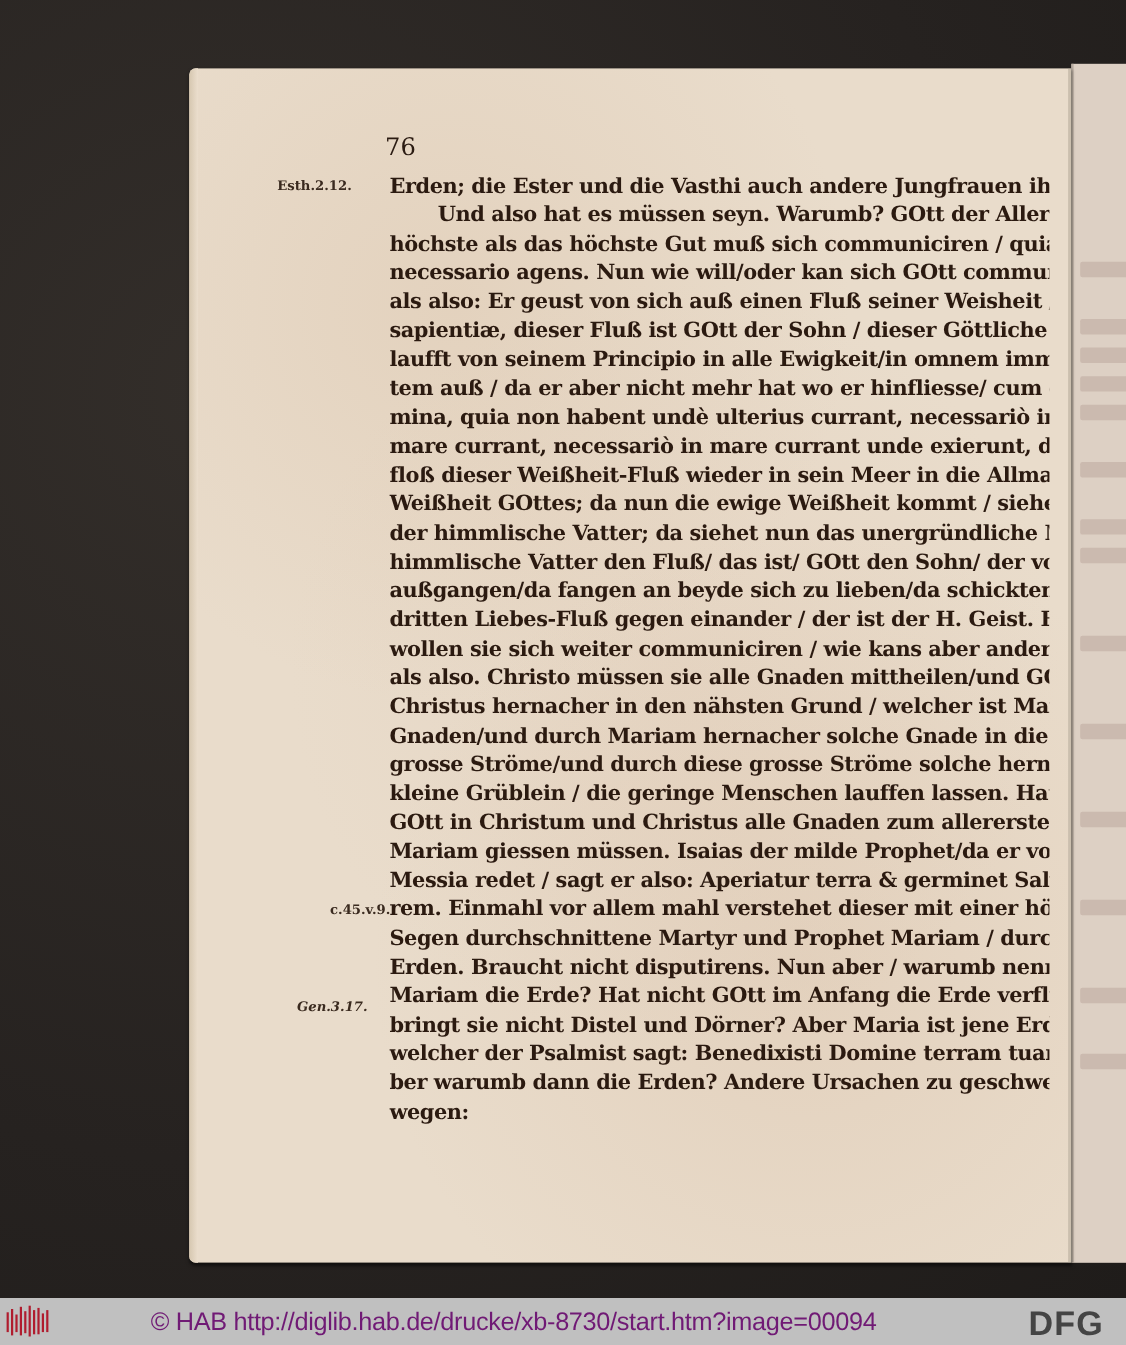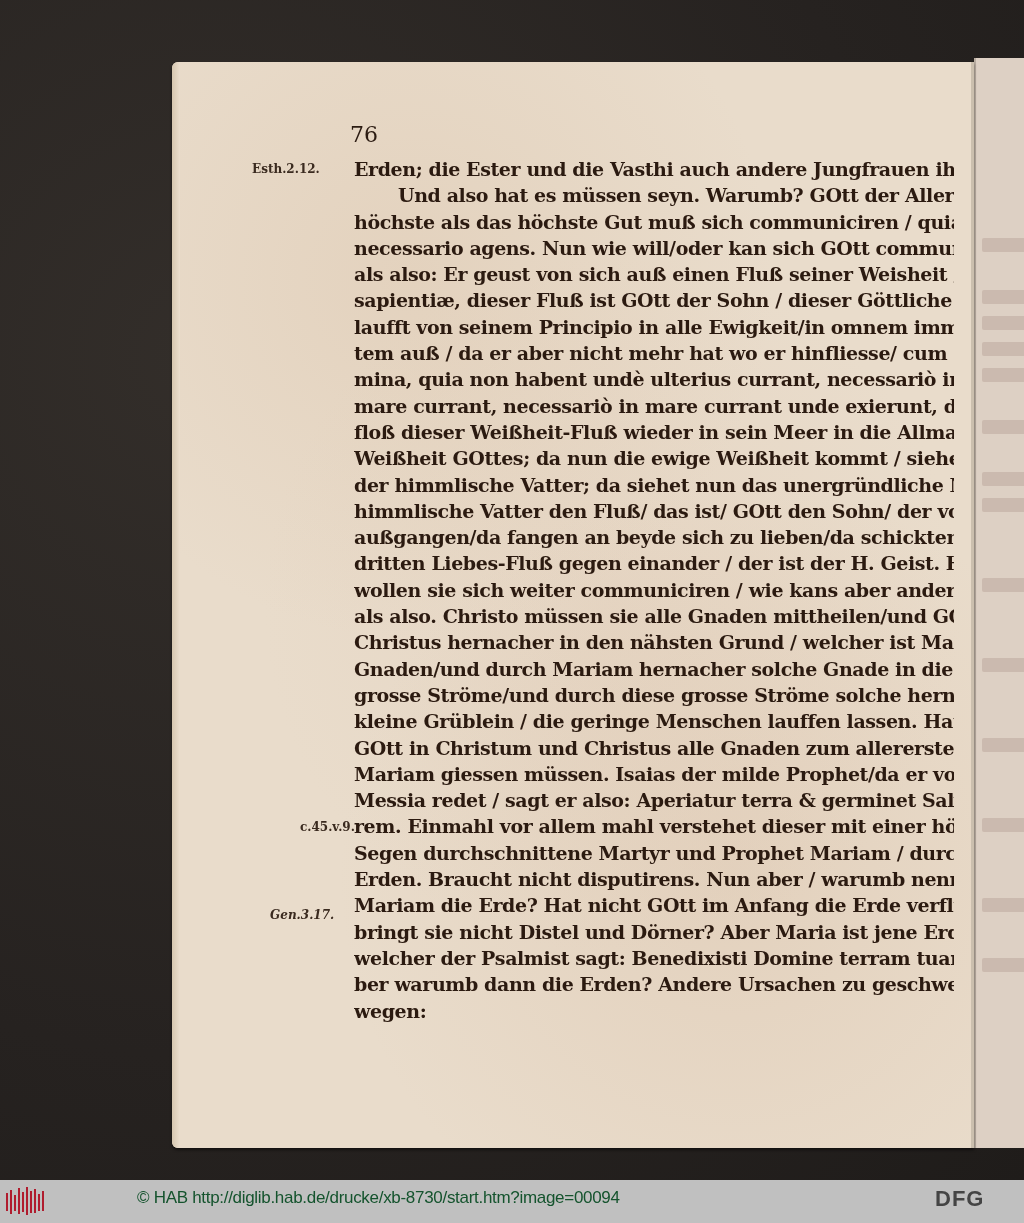--- a/index.html
+++ b/index.html
@@ -60,25 +60,25 @@
     font-family: "DejaVu Serif", serif; white-space: nowrap;
   }
   .footer {
     position: absolute; left: 0; top: 1180px; width: 1024px; height: 43px;
     background: #c0c0c0; display: flex; align-items: center;
   }
   .hab-logo {
     position: absolute; left: 4px; top: 5px; width: 42px; height: 32px;
   }
   .footer-text {
-    position: absolute; left: 137px; top: 8px; font-size: 17px; color: #14532d;
+    position: absolute; left: 137px; top: 8px; font-size: 23px; color: #701a75;
     font-family: "Liberation Sans", sans-serif; letter-spacing: -0.3px;
   }
   .dfg-logo {
-    position: absolute; left: 935px; top: 6px; font-size: 22px; color: #444;
+    position: absolute; left: 935px; top: 6px; font-size: 31px; color: #444;
     font-weight: bold; font-family: "Liberation Sans", sans-serif; letter-spacing: 1px;
   }
 </style>
 </head>
 <body>
 
 <div class="scan-bg"></div>
 
 <div class="next-page">
   <div class="ghost" style="top:180px"></div>

